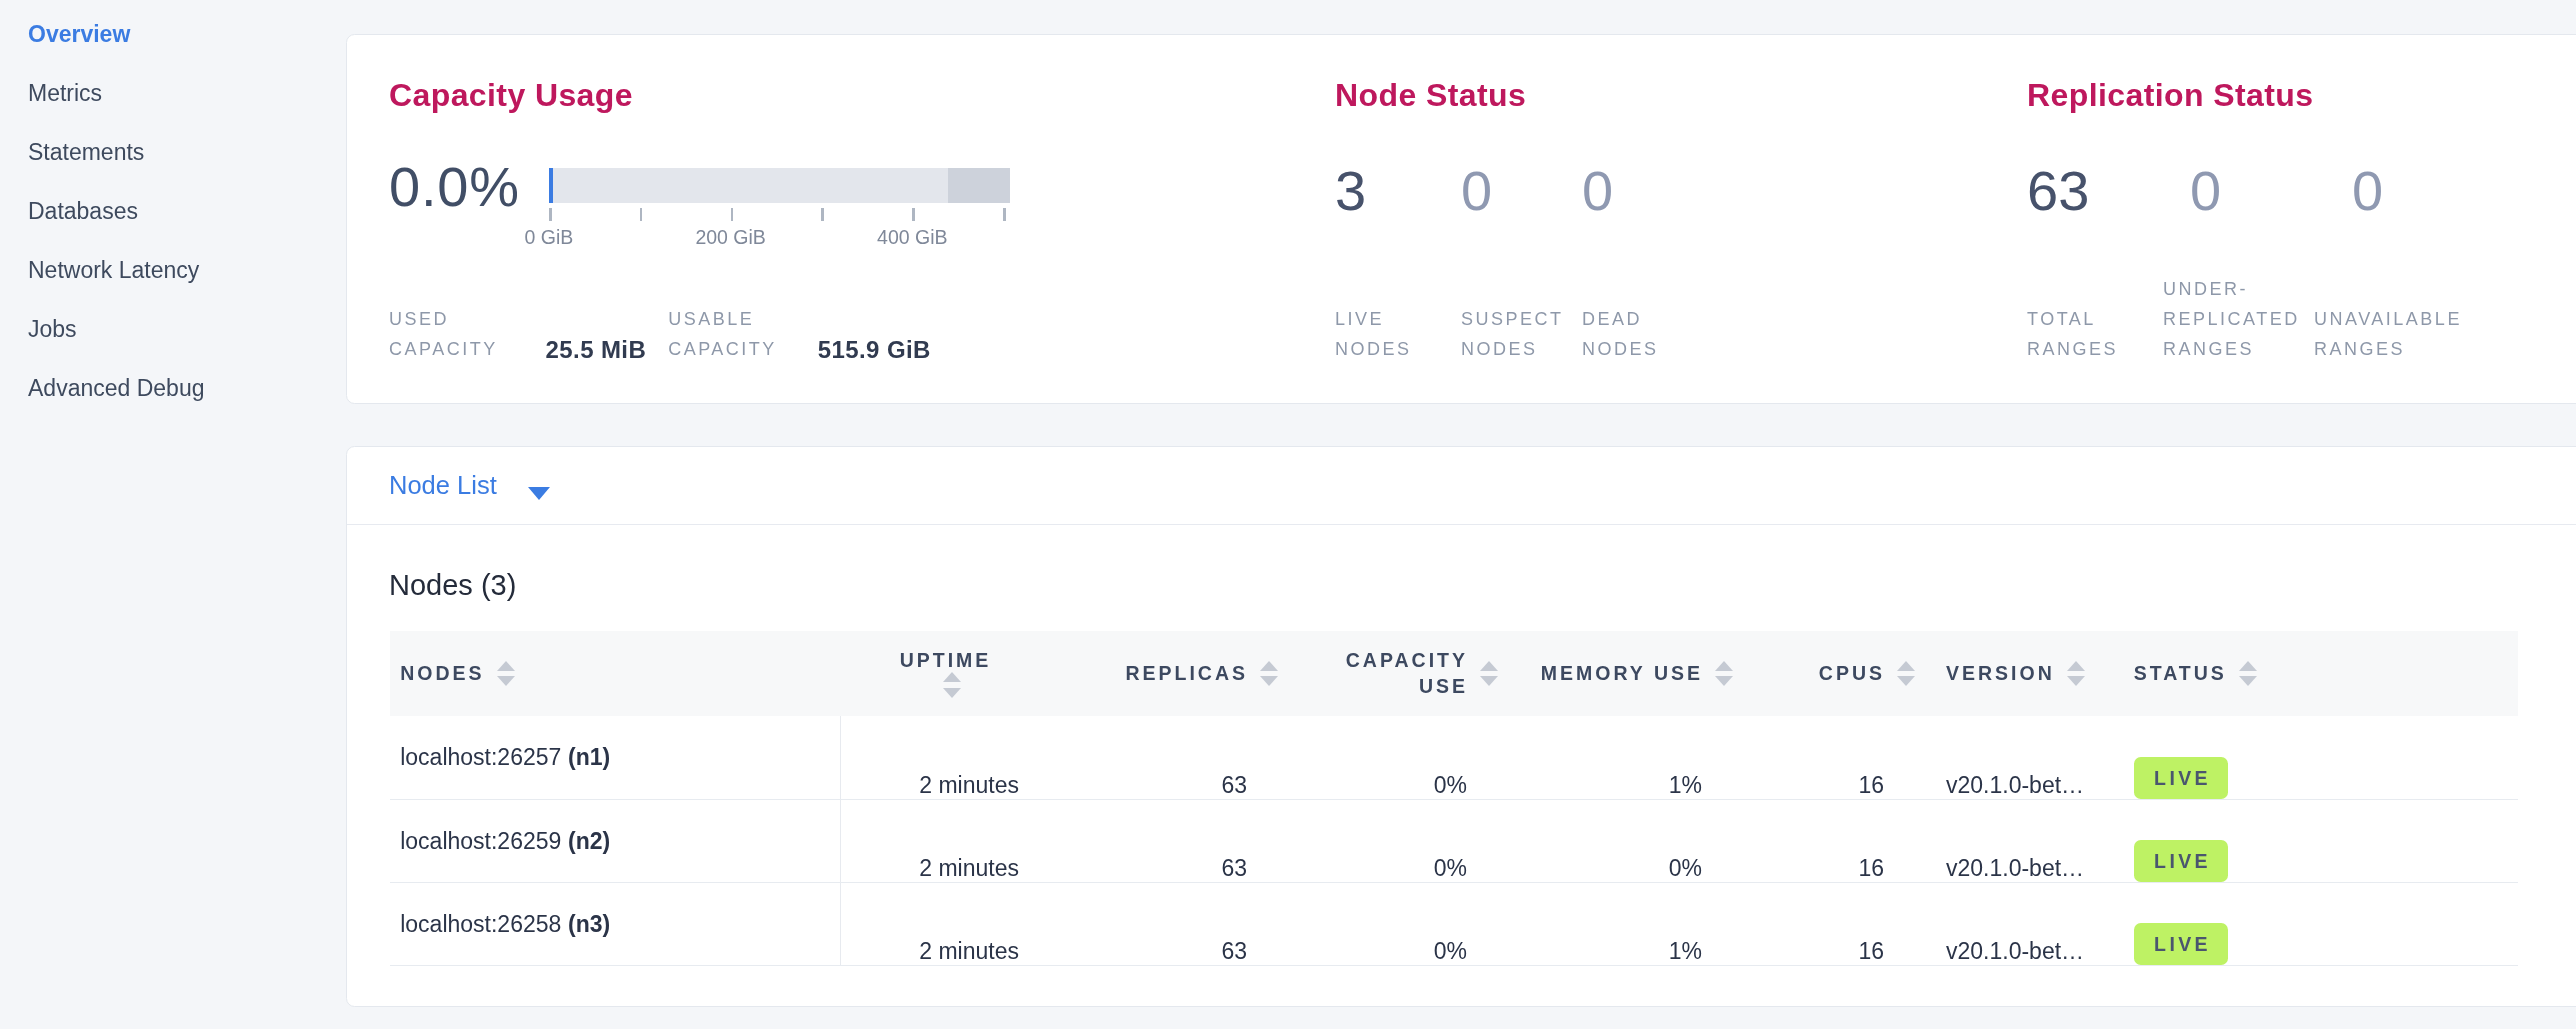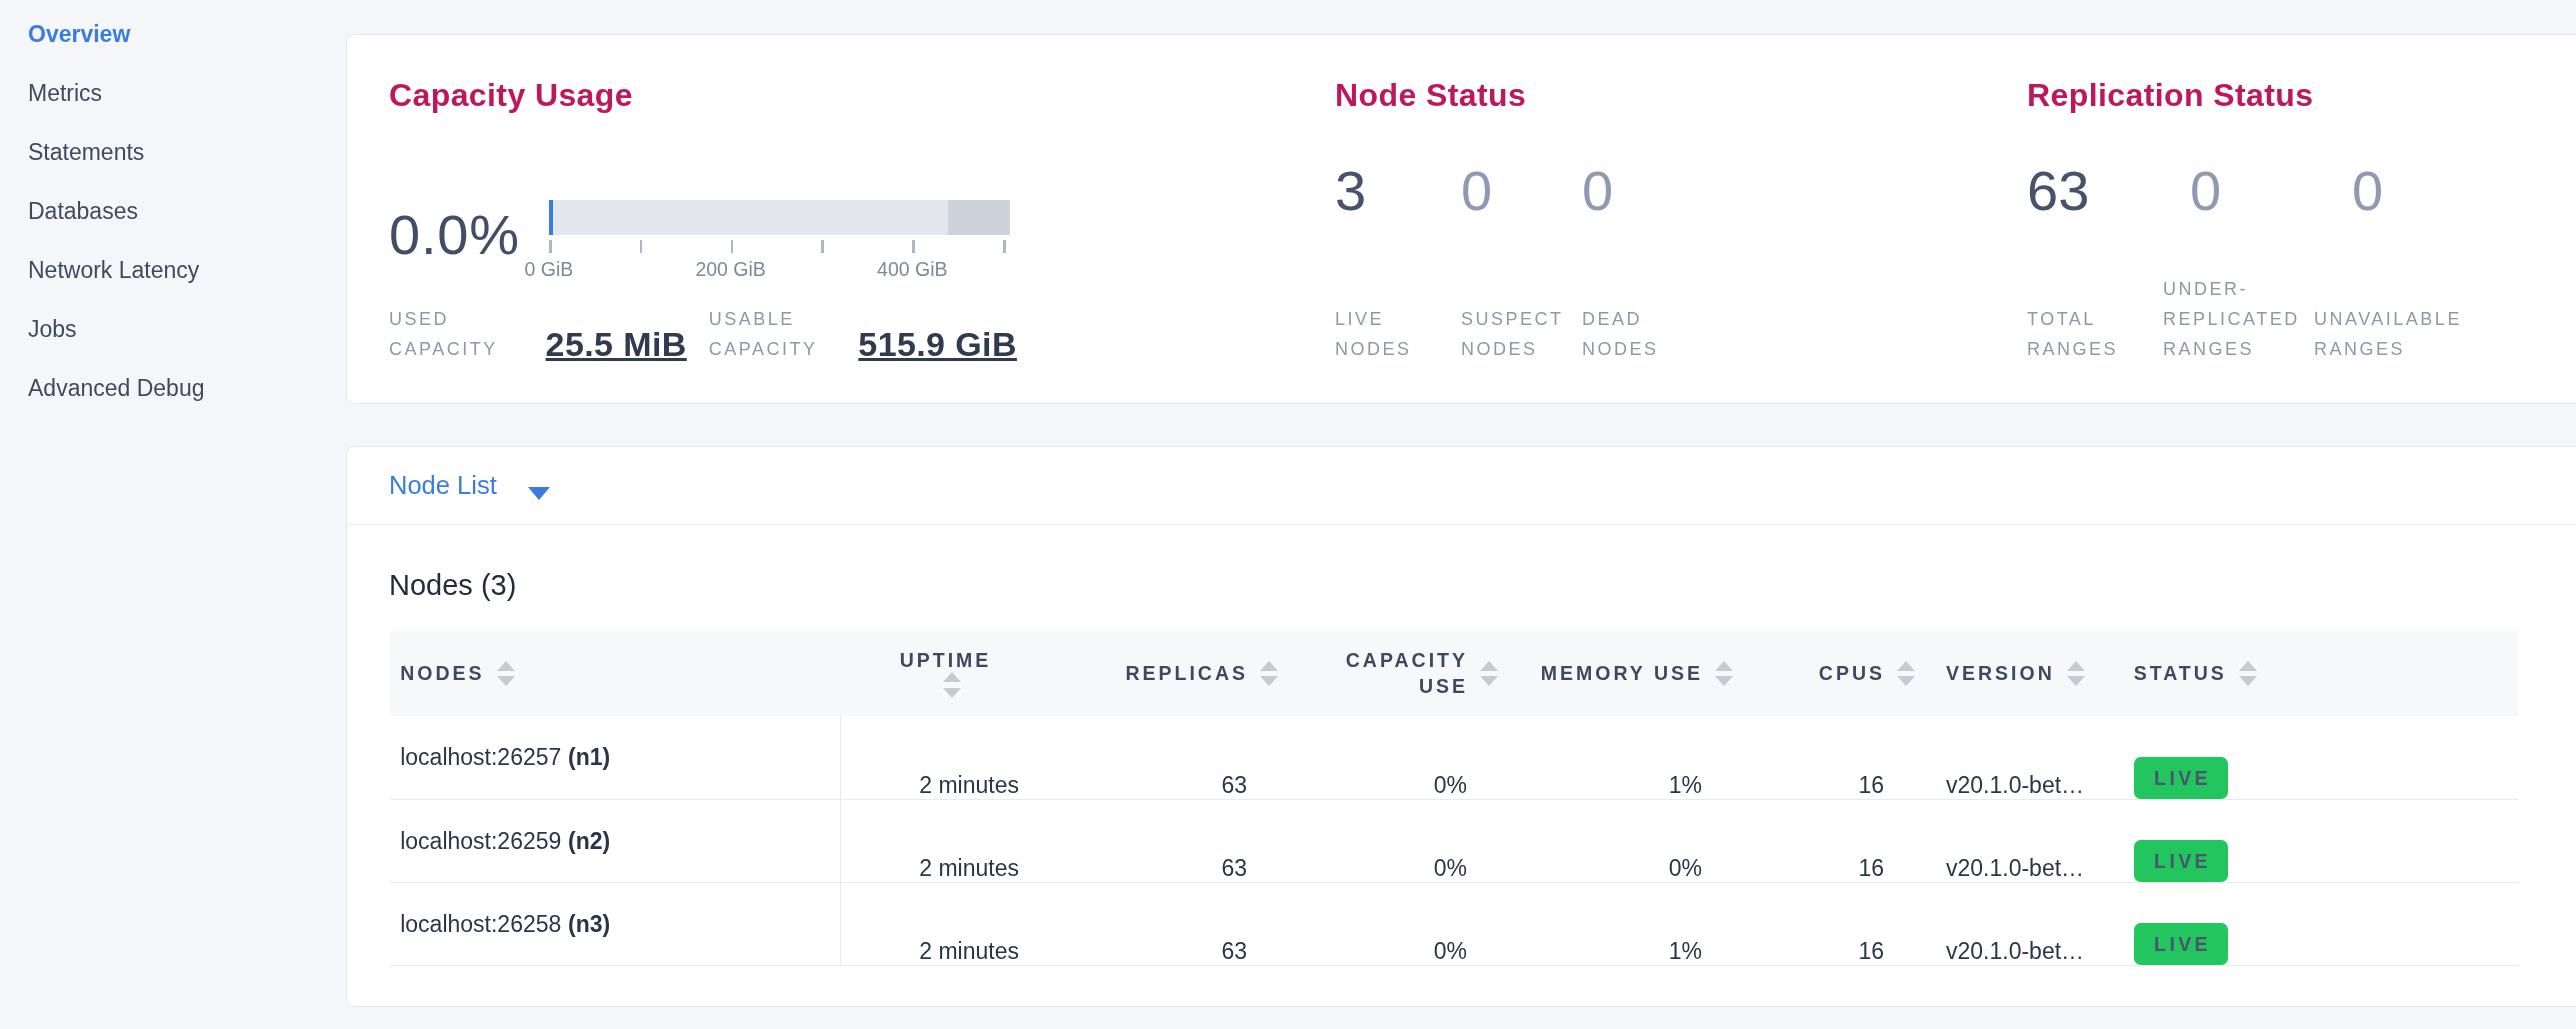--- a/index.html
+++ b/index.html
@@ -16,37 +16,37 @@
   .card { background:#ffffff; border:1.7px solid #e4e8ee; border-radius:8.5px; }
 
   
   .card-summary { height:370px; display:flex; padding:42px 34px 39px 42px; }
   .section { display:flex; flex-direction:column; }
   .sec-capacity { flex:0 0 946px; }
   .sec-nodes    { flex:0 0 692px; }
   .sec-repl     { flex:1;justify-content:center; }
   .sec-title { font-size:32px; font-weight:600; color:#be185d; letter-spacing:0.4px; }
 
-  .gauge-row { display:flex; align-items:center; margin-top:72px; }
+  .gauge-row { display:flex; align-items:flex-start; margin-top:40px; }
   .pct { font-size:56px; color:#414e66; font-weight:500; letter-spacing:0.8px; width:160px; }
   .gauge-block { position:relative; width:461px; margin-top:13.6px; }
   .gauge-bar { position:relative; width:461px; height:35px; background:#e3e6ec; overflow:hidden; }
   .gauge-used { position:absolute; left:0; top:0; width:4.2px; height:35px; background:#3b7ce2; }
   .gauge-other { position:absolute; right:0; top:0; width:13.5%; height:35px; background:#cdd2db; }
   .gauge-ticks { position:relative; height:13.6px; margin-top:5.1px; }
   .tick { position:absolute; top:0; width:2.5px; height:13.6px; background:#aeb6c2; }
   .gauge-labels { position:relative; height:25.5px; margin-top:5.1px; }
   .gauge-labels span { position:absolute; transform:translateX(-50%); font-size:19.5px; color:#7f8899; white-space:nowrap; }
 
   .metrics { display:flex; align-items:flex-end; margin-top:auto; gap:22px; }
   .metric { display:flex; align-items:flex-end; gap:13.6px; }
   .metric-label { font-size:18px; line-height:30px; letter-spacing:2.5px; color:#8e98a9; }
   .metric-label.w1 { width:143px; }
   .metric-label.w2 { width:136px; }
-  .metric-value { font-size:34px; font-weight:700; color:#313b50; white-space:nowrap; letter-spacing:0.4px;text-decoration:underline; }
+  .metric-value { font-size:24px; font-weight:700; color:#313b50; white-space:nowrap; letter-spacing:0.4px; }
 
   .stat-row { display:flex; margin-top:44px; }
   .stat-labels { display:flex; margin-top:auto; align-items:flex-end; }
   .num { font-size:56px; color:#47526b; }
   .num.dim { color:#8f99b1; }
   .stat-label { font-size:18px; line-height:30px; letter-spacing:2.5px; color:#8e98a9; }
   .nw1 { width:126px; } .nw2 { width:121px; } .nw3 { width:178px; }
   .rw1 { width:163px; } .rw2 { width:162px; } .rw3 { width:204px; }
 
   
@@ -74,21 +74,21 @@
   .col8 { width:385px; padding-left:1.7px; }
   .cap-lbl { max-width:140px; line-height:25.5px; }
 
   .trow { display:flex; height:83px; align-items:flex-end; font-size:23px; color:#2b3448; }
   .trow + .trow { border-top:1.7px solid #e7ebf0; }
   .tbody { border-bottom:1.7px solid #e7ebf0; }
   .td { white-space:nowrap; }
   .td.right { text-align:right; padding-right:31px; }
   .td.col1 { border-right:1.7px solid #e7eaef; align-self:stretch; display:flex; align-items:center; }
   .node-id { font-weight:700; margin-left:6.8px; }
-  .badge { display:inline-block; background:#22c55e; color:#4a566e; font-size:19.5px; font-weight:700; letter-spacing:3.4px; padding:10.2px 17px 9.3px 20.4px; border-radius:6.8px; }
+  .badge { display:inline-block; background:#bef264; color:#4a566e; font-size:19.5px; font-weight:700; letter-spacing:3.4px; padding:10.2px 17px 9.3px 20.4px; border-radius:6.8px; }
 </style>
 </head>
 <body>
 
 <div class="layout">
 
   <div class="sidebar">
     <div class="nav-item active">Overview</div>
     <div class="nav-item">Metrics</div>
     <div class="nav-item">Statements</div>

